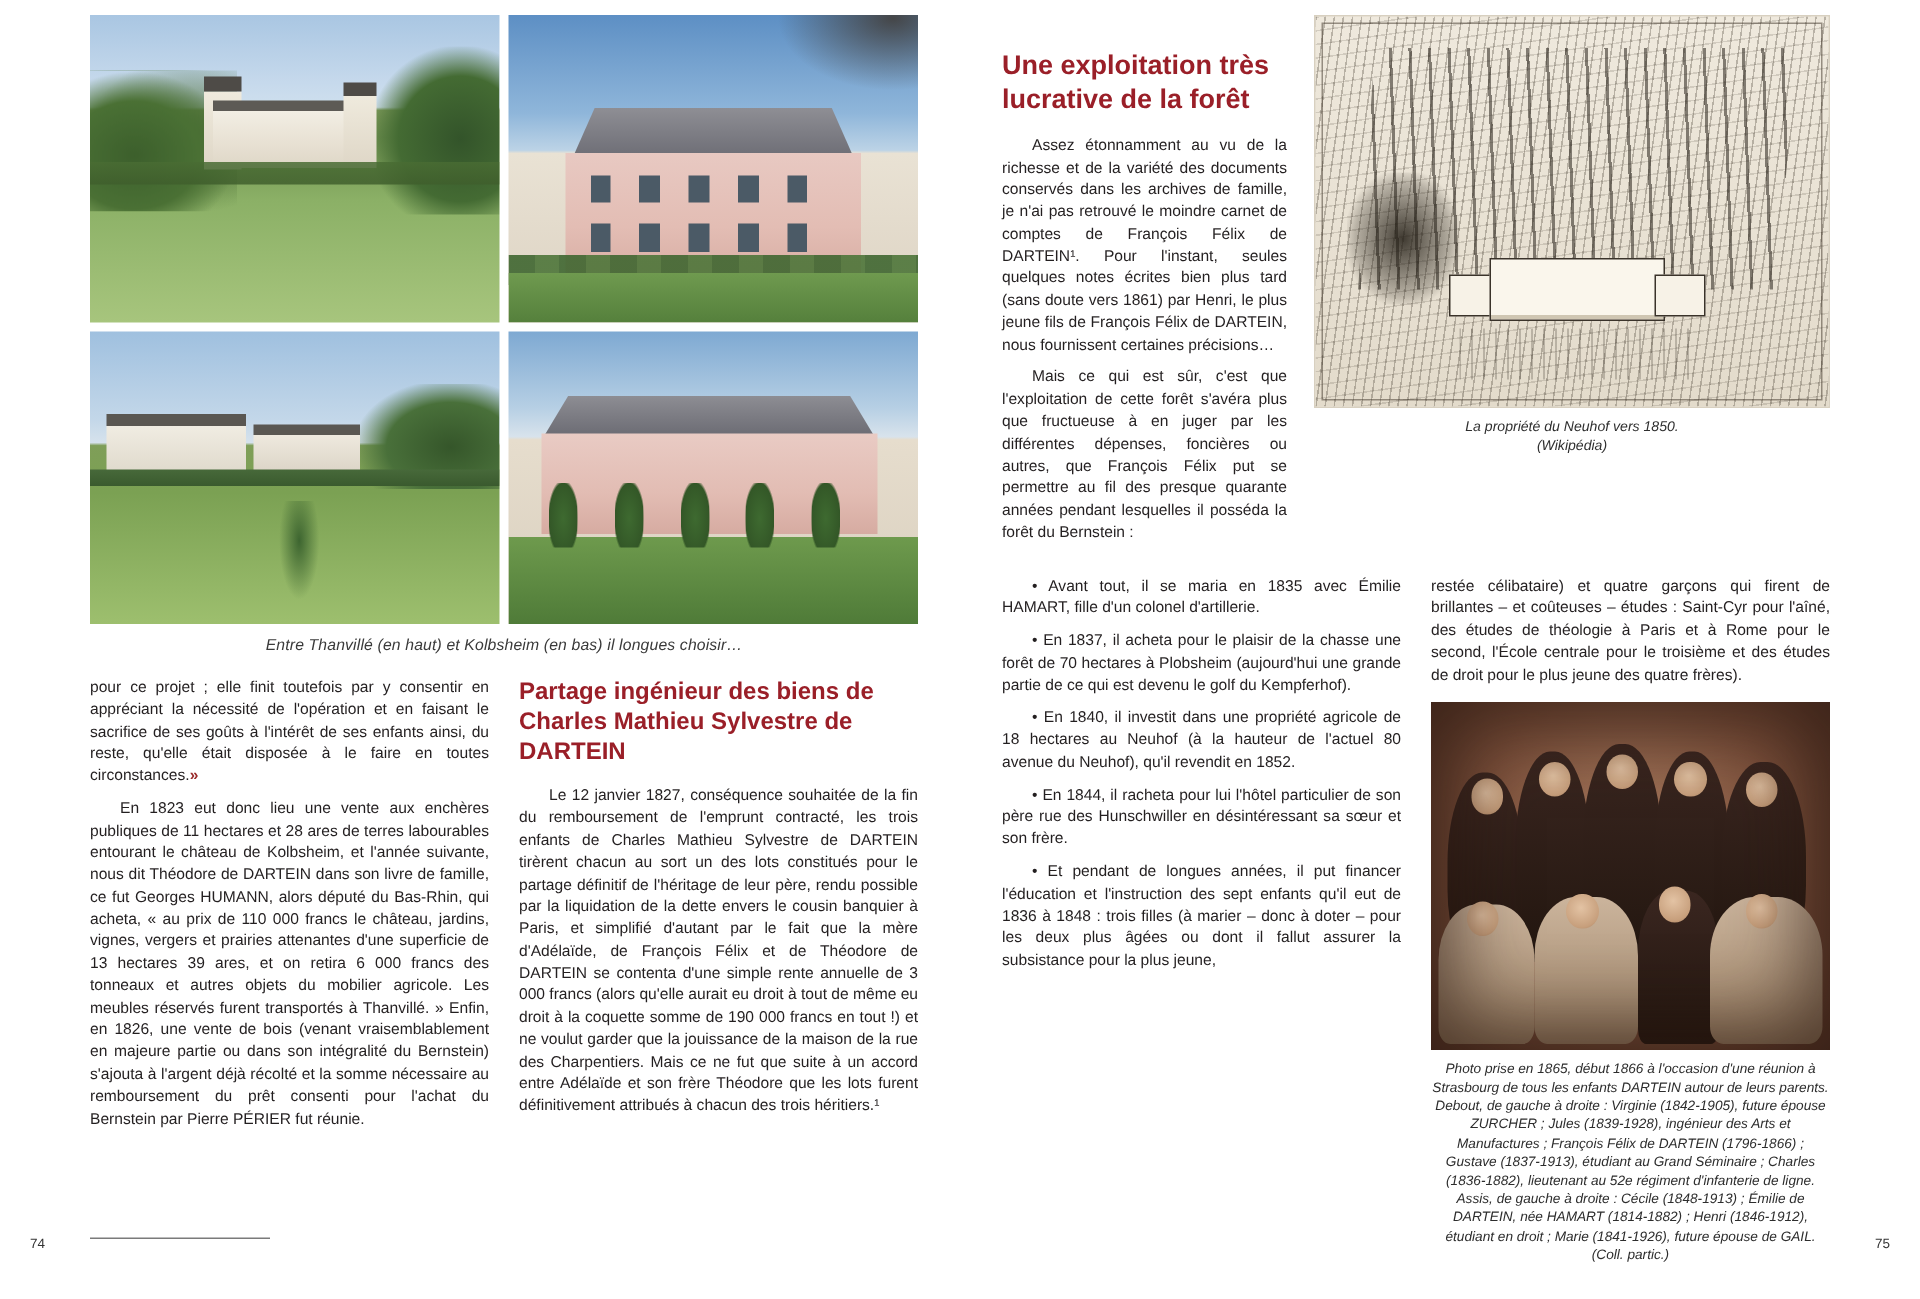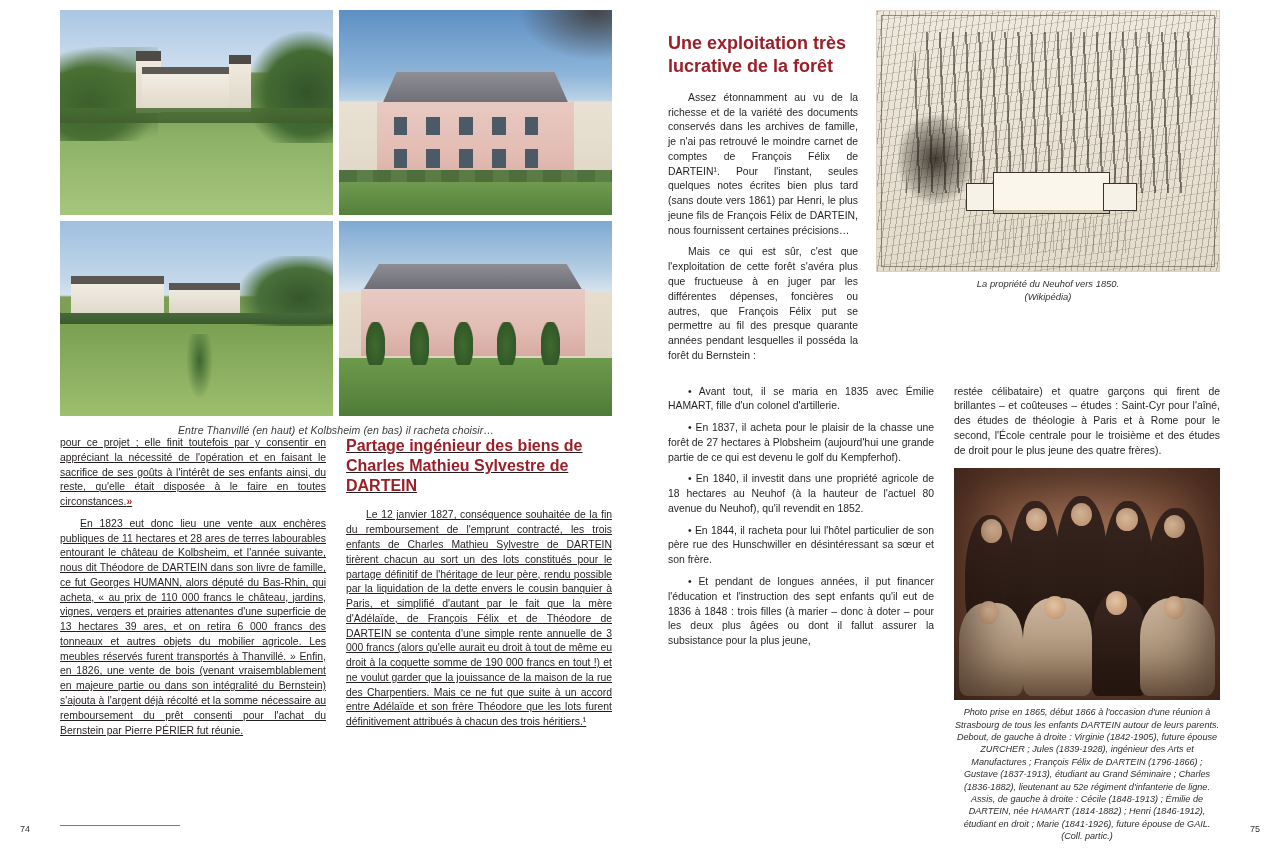--- a/index.html
+++ b/index.html
@@ -87,21 +87,21 @@
   .ph4 .topiary { position:absolute; bottom:26%; width:7%; height:22%;
     background: radial-gradient(ellipse at 50% 55%, #3e6a30 0%, #335727 70%, rgba(51,87,39,0) 78%); }
 
   .grid-caption {
     width: 552px; text-align: center; font-style: italic; font-size: 10.5px;
     color: #3a3a3a; margin-top: 8px; letter-spacing: .1px;
   }
 
   
   .left-cols {
-    display: flex; gap: 20px; width: 552px; text-decoration: underline;
+    display: flex; gap: 20px; margin-top: 16px; width: 552px;
   }
   .col { width: 266px; }
   .body-text {
     font-size: 10.4px; line-height: 1.42; text-align: justify;
     hyphens: auto; color: #231f20;
   }
   .body-text p { margin: 0 0 7px 0; text-indent: 20px; }
   .body-text p.noindent { text-indent: 0; }
   .quote-mark { color: #9a2a2a; font-weight: bold; }
 
@@ -245,21 +245,21 @@
         <div class="facade"></div>
         <div class="lawn"></div>
         <div class="topiary" style="left:10%"></div>
         <div class="topiary" style="left:26%"></div>
         <div class="topiary" style="left:42%"></div>
         <div class="topiary" style="left:58%"></div>
         <div class="topiary" style="left:74%"></div>
       </div>
     </div>
 
-    <div class="grid-caption">Entre Thanvillé (en haut) et Kolbsheim (en bas) il racheta choisir…</div>
+    <div class="grid-caption">Entre Thanvillé (en haut) et Kolbsheim (en bas) il longues choisir…</div>
 
     <div class="left-cols">
       <div class="col">
         <div class="body-text">
           <p class="noindent"><span>pour ce projet ; elle finit toutefois par y consentir en appréciant la nécessité de l'opération et en faisant le sacrifice de ses goûts à l'intérêt de ses enfants ainsi, du reste, qu'elle était disposée à le faire en toutes circonstances.</span><span class="quote-mark">»</span></p>
           <p>En 1823 eut donc lieu une vente aux enchères publiques de 11 hectares et 28 ares de terres labourables entourant le château de Kolbsheim, et l'année suivante, nous dit Théodore de DARTEIN dans son livre de famille, ce fut Georges HUMANN, alors député du Bas-Rhin, qui acheta, « au prix de 110 000 francs le château, jardins, vignes, vergers et prairies attenantes d'une superficie de 13 hectares 39 ares, et on retira 6 000 francs des tonneaux et autres objets du mobilier agricole. Les meubles réservés furent transportés à Thanvillé. » Enfin, en 1826, une vente de bois (venant vraisemblablement en majeure partie ou dans son intégralité du Bernstein) s'ajouta à l'argent déjà récolté et la somme nécessaire au remboursement du prêt consenti pour l'achat du Bernstein par Pierre PÉRIER fut réunie.</p>
         </div>
       </div>
 
       <div class="col">
@@ -304,21 +304,21 @@
         </div>
         <div class="fig-caption" style="white-space: pre-line; font-style: italic;">La propriété du Neuhof vers 1850.
 (Wikipédia)</div>
       </div>
     </div>
 
     <div class="right-cols">
       <div class="rcol">
         <div class="body-text">
           <p>• Avant tout, il se maria en 1835 avec Émilie HAMART, fille d'un colonel d'artillerie.</p>
-          <p>• En 1837, il acheta pour le plaisir de la chasse une forêt de 27 hectares à Plobsheim (aujourd'hui une grande partie de ce qui est devenu le golf du Kempferhof).</p>
+          <p>• En 1837, il acheta pour le plaisir de la chasse une forêt de 70 hectares à Plobsheim (aujourd'hui une grande partie de ce qui est devenu le golf du Kempferhof).</p>
           <p>• En 1840, il investit dans une propriété agricole de 18 hectares au Neuhof (à la hauteur de l'actuel 80 avenue du Neuhof), qu'il revendit en 1852.</p>
           <p>• En 1844, il racheta pour lui l'hôtel particulier de son père rue des Hunschwiller en désintéressant sa sœur et son frère.</p>
           <p>• Et pendant de longues années, il put financer l'éducation et l'instruction des sept enfants qu'il eut de 1836 à 1848 : trois filles (à marier – donc à doter – pour les deux plus âgées ou dont il fallut assurer la subsistance pour la plus jeune,</p>
         </div>
       </div>
 
       <div class="rcol">
         <div class="body-text" style="margin-bottom:10px;">
           <p class="noindent">restée célibataire) et quatre garçons qui firent de brillantes – et coûteuses – études : Saint-Cyr pour l'aîné, des études de théologie à Paris et à Rome pour le second, l'École centrale pour le troisième et des études de droit pour le plus jeune des quatre frères).</p>
         </div>

